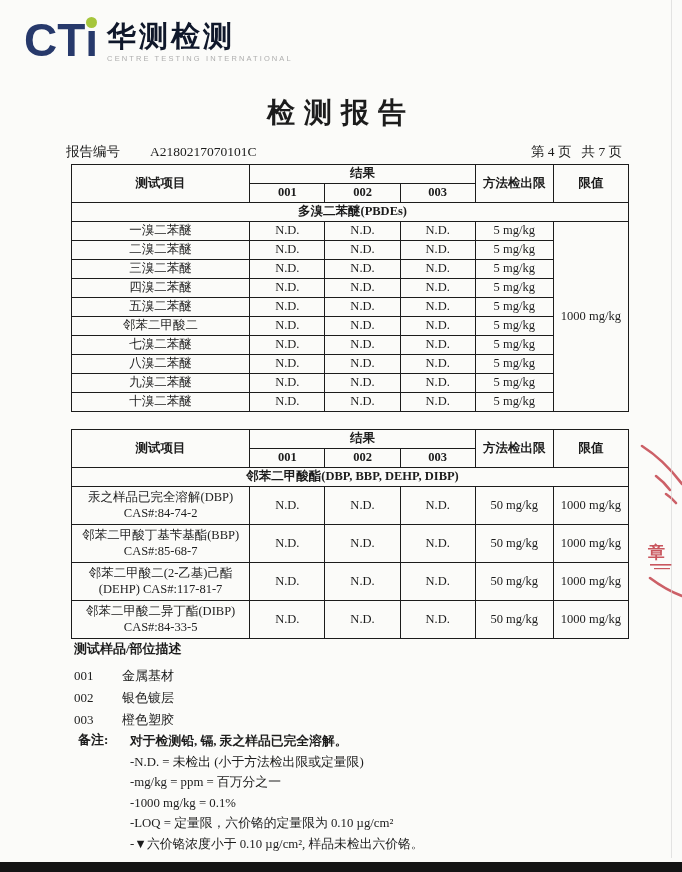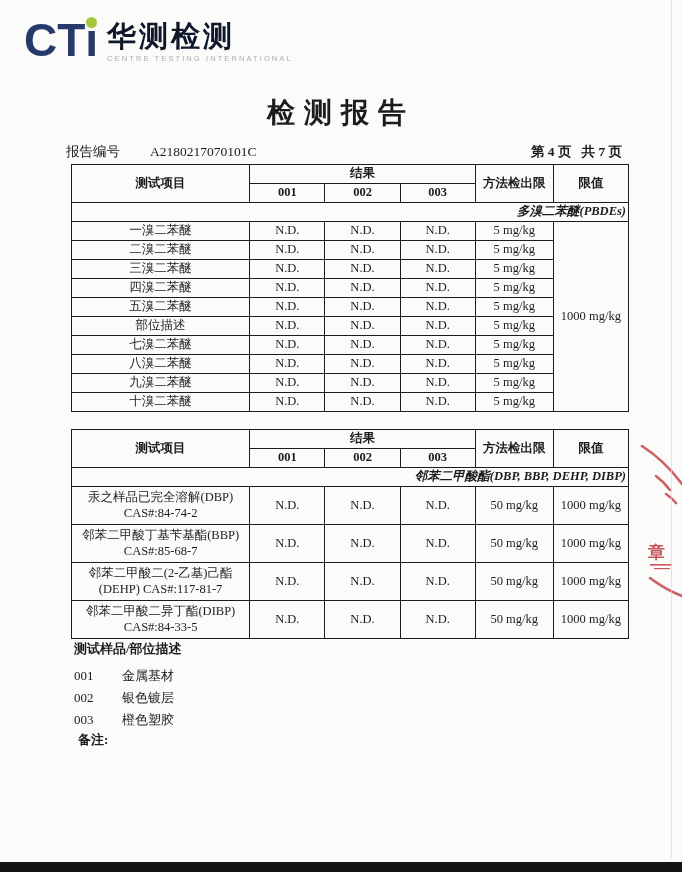--- a/index.html
+++ b/index.html
@@ -27,39 +27,39 @@
   
   .doc-title{
     position:absolute; top:94px; left:0; width:100%; text-align:center;
     font-size:28px; font-weight:bold; letter-spacing:9px;
   }
   .report-line{
     position:absolute; top:143px; left:66px; right:60px;
     display:flex; justify-content:space-between; font-size:13.5px;
   }
   .report-line .num{margin-left:30px;}
-  .pre{white-space:pre;font-weight:bold;}
+  .pre{white-space:pre;}
   
   table.rpt{
     position:absolute; left:71px; width:558px; border-collapse:collapse;
     font-size:12.5px; table-layout:fixed;
   }
   table.rpt th, table.rpt td{
     border:1px solid #1c1c1c; padding:0 2px; text-align:center;
     line-height:1.25; overflow:hidden;
   }
   table.rpt th{font-weight:bold;}
   .t1{top:164px;}
   .t2{top:429px;}
   .t1 tr{height:19px;}
   .t2 tr.hd{height:19px;}
   .t2 tr.sec{height:19px;margin-left:44px;}
   .t2 tr.data{height:38px;}
   td.item, th.item{text-align:left; padding-left:7px;}
-  tr.sec td{text-align:right; padding-left:7px; font-weight:bold;font-style:italic;}
+  tr.sec td{text-align:center; padding-left:7px; font-weight:bold;}
   td.name2{text-align:left; padding-left:7px; font-size:12.5px;}
   
   .sample-desc{position:absolute; top:640px; left:74px; font-size:13px;}
   .sample-desc .sd-title{font-weight:bold; margin-bottom:7px;}
   .sample-desc .sd-row{line-height:22px;}
   .sample-desc .sd-code{display:inline-block; width:48px;}
   
   .notes-label{position:absolute; top:731px; left:78px; font-size:13px; font-weight:bold;}
   .notes-lines{position:absolute; top:731px; left:130px; font-size:12.8px; line-height:20.5px;}
   .notes-lines .first{font-weight:bold;}
@@ -147,21 +147,21 @@
       <td>5 mg/kg</td>
     </tr>
     <tr>
       <td class="item">五溴二苯醚</td>
       <td>N.D.</td>
       <td>N.D.</td>
       <td>N.D.</td>
       <td>5 mg/kg</td>
     </tr>
     <tr>
-      <td class="item">部位描述</td>
+      <td class="item">邻苯二甲酸二</td>
       <td>N.D.</td>
       <td>N.D.</td>
       <td>N.D.</td>
       <td>5 mg/kg</td>
     </tr>
     <tr>
       <td class="item">七溴二苯醚</td>
       <td>N.D.</td>
       <td>N.D.</td>
       <td>N.D.</td>
@@ -269,20 +269,28 @@
     </div>
     <div class="sd-row">
       <span class="sd-code">002</span><span>银色镀层</span>
     </div>
     <div class="sd-row">
       <span class="sd-code">003</span><span>橙色塑胶</span>
     </div>
   </div>
 
   <div class="notes-label">备注:</div>
+  <div class="notes-lines">
+    <div class="first">对于检测铅, 镉, 汞之样品已完全溶解。</div>
+    <div>-N.D. = 未检出 (小于方法检出限或定量限)</div>
+    <div>-mg/kg = ppm = 百万分之一</div>
+    <div>-1000 mg/kg = 0.1%</div>
+    <div>-LOQ = 定量限，六价铬的定量限为 0.10 µg/cm²</div>
+    <div>-▼六价铬浓度小于 0.10 µg/cm², 样品未检出六价铬。</div>
+  </div>
 
   <svg class="stamp" viewBox="0 0 46 196" xmlns="http://www.w3.org/2000/svg">
     <g stroke="#c4454e" fill="none" stroke-width="2.6" stroke-linecap="round" opacity="0.85">
       <path d="M6,28 Q28,42 46,66"></path>
       <path d="M20,58 q8,6 14,14"></path>
       <path d="M30,76 q6,4 10,9"></path>
       <path d="M14,160 Q30,172 46,178"></path>
     </g>
     <g fill="#c4454e" opacity="0.9">
       <text x="12" y="140" font-size="17" font-weight="bold" style="font-family:'Liberation Serif',serif;">章</text>

